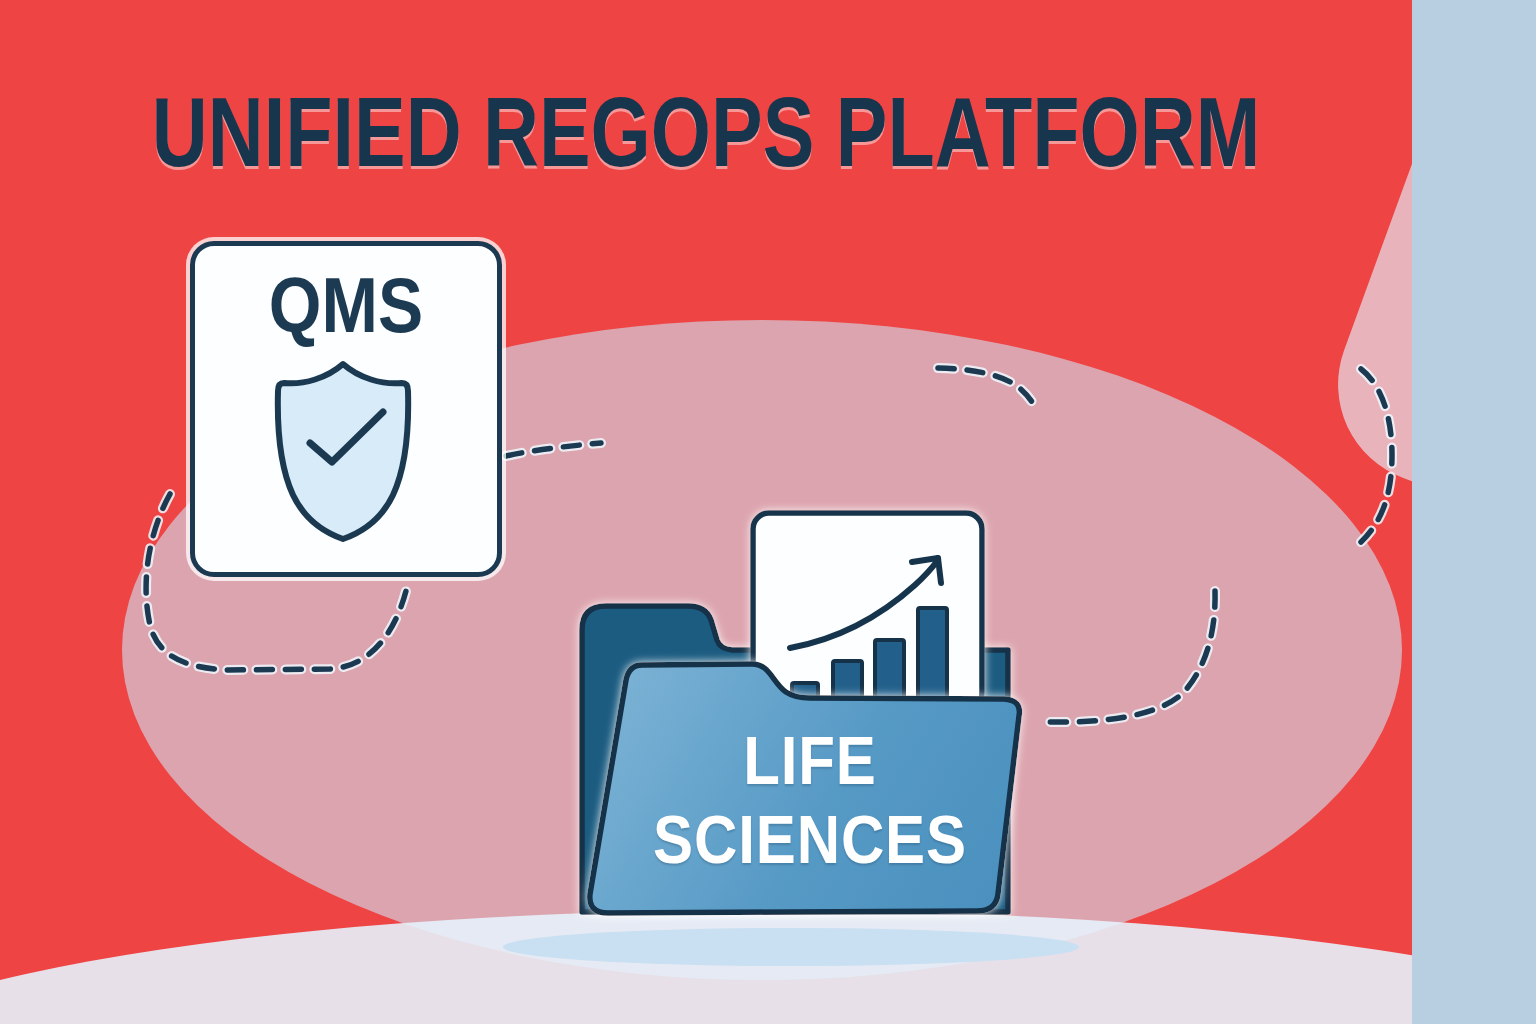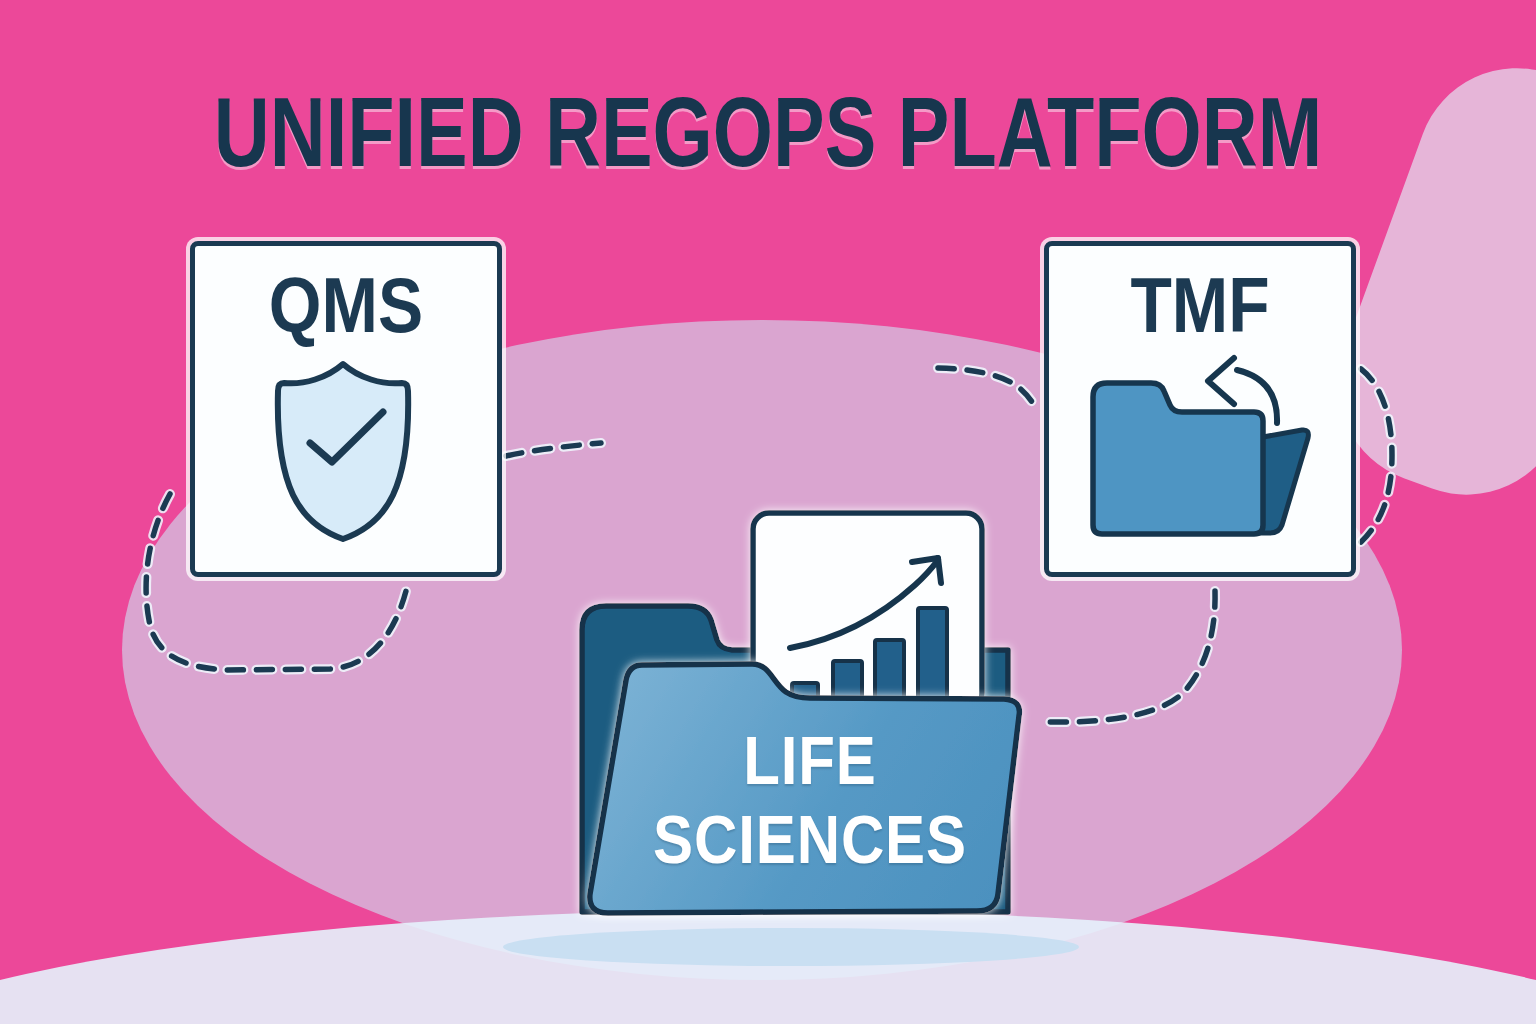--- a/index.html
+++ b/index.html
@@ -1,32 +1,32 @@
 <!DOCTYPE html>
 <html><head>
 <meta charset="utf-8">
 <style>
   html,body{margin:0;padding:0;background:#b8cfe2;}
   .canvas{
-    position:relative;width:1536px;height:1024px;overflow:hidden;
-    background:#ec4899;
+    position:relative;width:1412px;height:1024px;overflow:hidden;
+    background:#ef4444;
     font-family:"Liberation Sans", sans-serif;
   }
   svg.layer{position:absolute;left:0;top:0;pointer-events:none;}
   .page-title{
     position:absolute;left:0;right:0;top:82px;margin:0;
     text-align:center;font-size:98px;line-height:100px;font-weight:700;
     color:#17364e;letter-spacing:0px;
     transform:scaleX(0.79);
     text-shadow:0 3px 0 rgba(255,255,255,0.45);
     white-space:nowrap;
   }
   .card{
     position:absolute;top:241px;width:302px;height:326px;
-    background:#fcfeff;border:5px solid #1b3a52;border-radius:8px;
+    background:#fcfeff;border:5px solid #1b3a52;border-radius:24px;
     box-shadow:0 0 0 4px rgba(255,255,255,0.75);
   }
   .card-qms{left:190px;}
   .card-rim{left:609px;}
   .card-tmf{left:1044px;}
   .card-label{
     display:block;text-align:center;margin-top:20px;
     font-size:77px;line-height:78px;font-weight:700;color:#1c3a52;
     transform:scaleX(0.88);
   }
@@ -81,31 +81,20 @@
     <svg class="card-icon" width="312" height="336" viewBox="0 0 312 336">
       <path d="M 153,123 C 137,137 114,144 94,142 C 90,142 88,145 88,150
                C 87,186 90,226 103,254 C 114,277 133,291 153,298
                C 173,291 192,277 203,254 C 216,226 219,186 218,150
                C 218,145 216,142 212,142 C 192,144 169,137 153,123 Z" fill="#d7ebf9" stroke="#1b3a52" stroke-width="6" stroke-linejoin="round"></path>
       <path d="M 120,202 L 142,221 L 193,171" fill="none" stroke="#1b3a52" stroke-width="7" stroke-linecap="round" stroke-linejoin="round"></path>
     </svg>
   </div>
 
 
-  <div class="card card-tmf">
-    <div class="card-label">TMF</div>
-    <svg class="card-icon" width="312" height="336" viewBox="0 0 312 336">
-      <path d="M 219,196 L 258,189 Q 266,188 264,197 L 238,284 Q 235,292 226,292 L 204,292 Z" fill="#1f5e86" stroke="#16364e" stroke-width="5" stroke-linejoin="round"></path>
-      <path d="M 63,142 L 107,142 Q 117,142 120,150 L 126,164 Q 129,171 138,171 L 210,171
-               Q 219,171 219,180 L 219,284 Q 219,293 210,293 L 58,293
-               Q 49,293 49,284 L 49,156 Q 49,142 63,142 Z" fill="#4e95c3" stroke="#16364e" stroke-width="5.5" stroke-linejoin="round"></path>
-      <path d="M 233,182 C 234,155 222,136 193,129" fill="none" stroke="#16364e" stroke-width="6" stroke-linecap="round"></path>
-      <path d="M 190,117 L 164,140 L 190,163" fill="none" stroke="#16364e" stroke-width="6" stroke-linecap="round" stroke-linejoin="round"></path>
-    </svg>
-  </div>
 
   <svg class="layer fg-layer" width="1536" height="1024" viewBox="0 0 1536 1024">
     <defs>
       <linearGradient id="frontFolderGrad" x1="630" y1="665" x2="1020" y2="900" gradientUnits="userSpaceOnUse">
         <stop offset="0" stop-color="#7ab1d4"></stop>
         <stop offset="0.55" stop-color="#5599c5"></stop>
         <stop offset="1" stop-color="#4b90be"></stop>
       </linearGradient>
       <filter id="halo" x="-15%" y="-15%" width="130%" height="130%">
         <feDropShadow dx="0" dy="0" stdDeviation="4" flood-color="#ffffff" flood-opacity="0.9"></feDropShadow>

